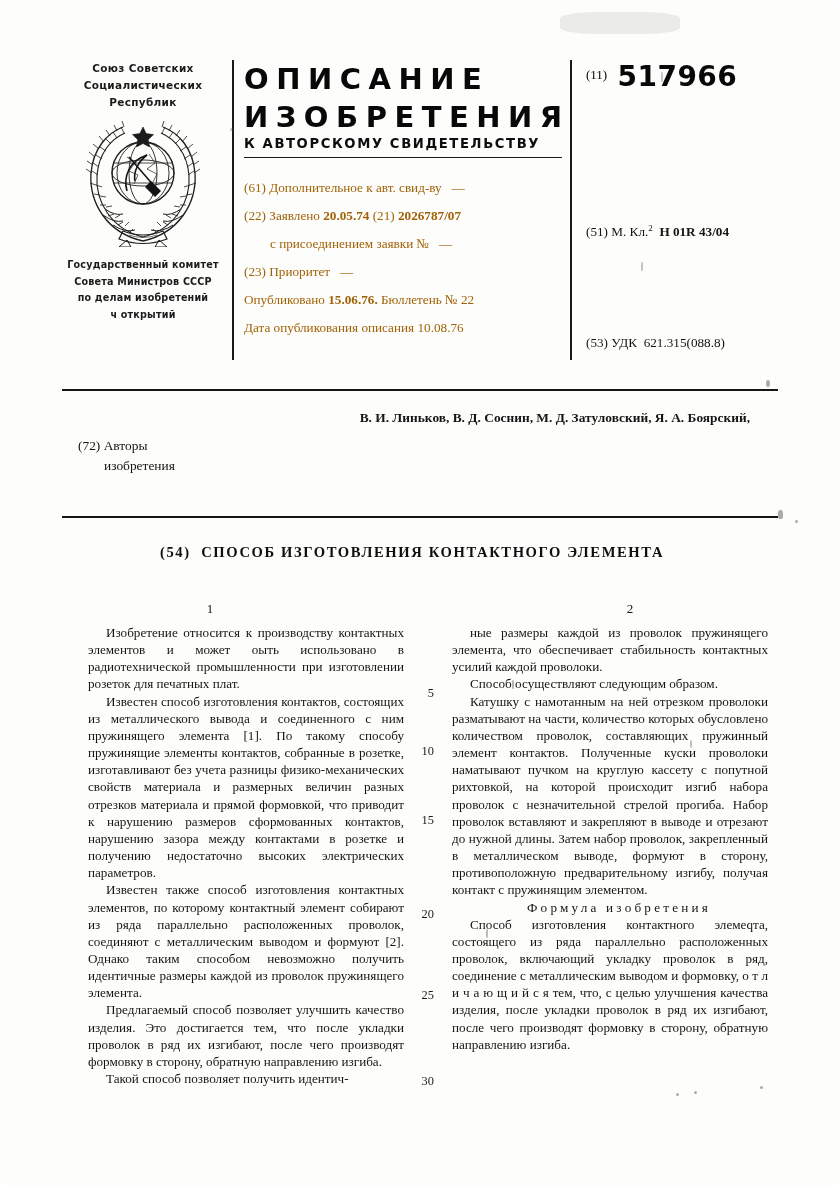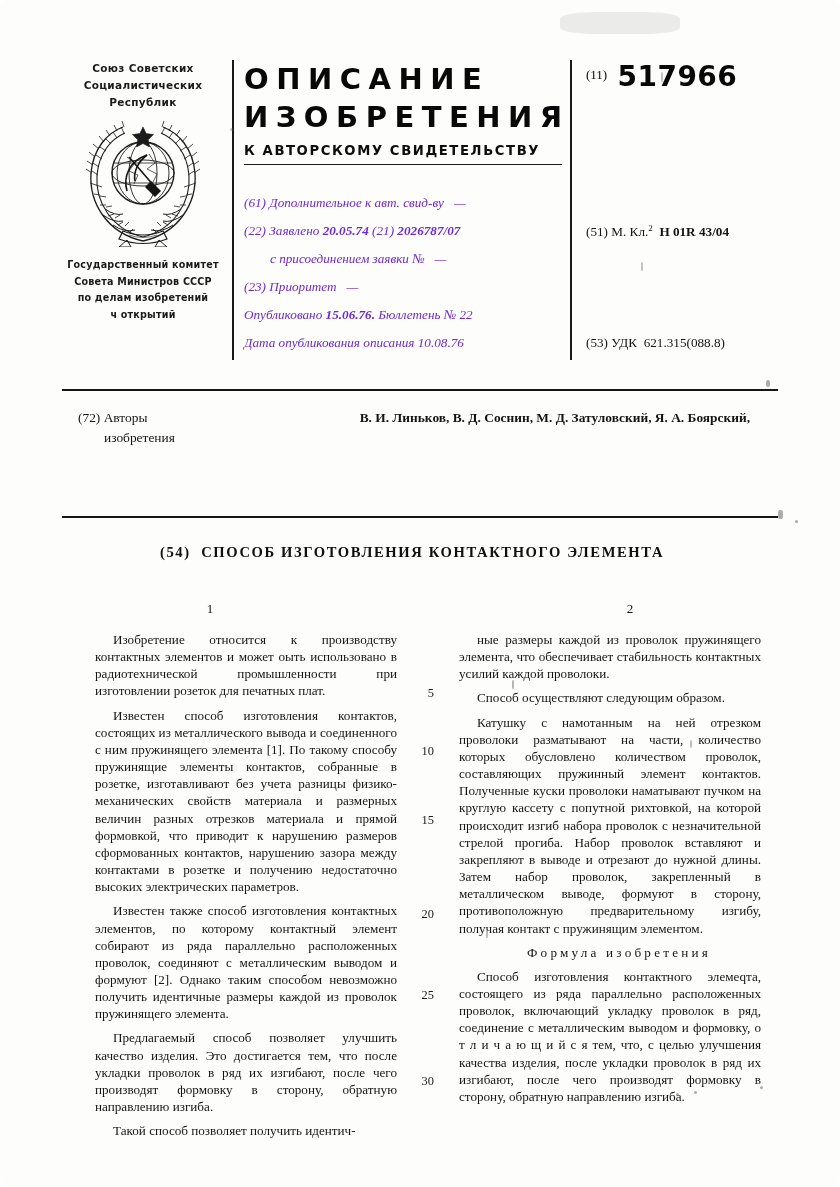--- a/index.html
+++ b/index.html
@@ -91,39 +91,37 @@
     letter-spacing: 7.5px;
     line-height: 38px;
     color: #080808;
     white-space: nowrap;
   }
   .sub-title {
     font-family: "DejaVu Sans", sans-serif;
     font-weight: bold;
     font-size: 13.2px;
     letter-spacing: 1.6px;
-    margin-top: 7px;
     color: #0d0d0d;
     white-space: nowrap;
   }
   .title-rule {
     margin-top: 6px;
     width: 318px;
     height: 1.4px;
     background: #1a1a1a;
   }
 
   .biblio {
-    margin-top: 24px;
+    margin-top: 16px;
     font-family: "Liberation Serif", serif;
     font-size: 13.2px;
     line-height: 28px;
-    color: #6d28d9;
+    color: #a16207;
     white-space: nowrap;
-    font-style: italic;
   }
   .biblio .row { margin-bottom: 0px; }
   .biblio .indent { padding-left: 26px; }
   .b { font-weight: bold; }
 
   .hdr-right {
     position: absolute;
     left: 524px;
     top: 0;
     width: 260px;
@@ -169,20 +167,21 @@
     width: 700px;
     font-family: "Liberation Serif", serif;
     font-size: 13.4px;
     color: #141414;
   }
   .auth-row { display: flex; align-items: flex-start; }
   .auth-label {
     width: 148px;
     flex: 0 0 148px;
     line-height: 20px;
+    margin-top: 28px;
   }
   .auth-label .l2 { padding-left: 26px; }
   .auth-val {
     flex: 1;
     font-weight: bold;
     line-height: 20px;
     text-align: right;
     padding-right: 28px;
   }
   .auth-row.second { margin-top: 8px; }
@@ -219,21 +218,21 @@
     font-family: "Liberation Serif", serif;
     font-size: 13.15px;
     line-height: 17.15px;
     color: #151515;
     text-align: justify;
     text-justify: inter-word;
     hyphens: none;
   }
   .col.left  { left: 88px; }
   .col.right { left: 452px; }
-  .col p { margin: 7px; text-indent: 18px; }
+  .col p { margin: 0; text-indent: 18px; }
 
   .formula-head {
     text-align: center;
     font-size: 13.2px;
     letter-spacing: 3.2px;
     margin: 15px 0 13px 0;
     text-indent: 0;
   }
 
   

